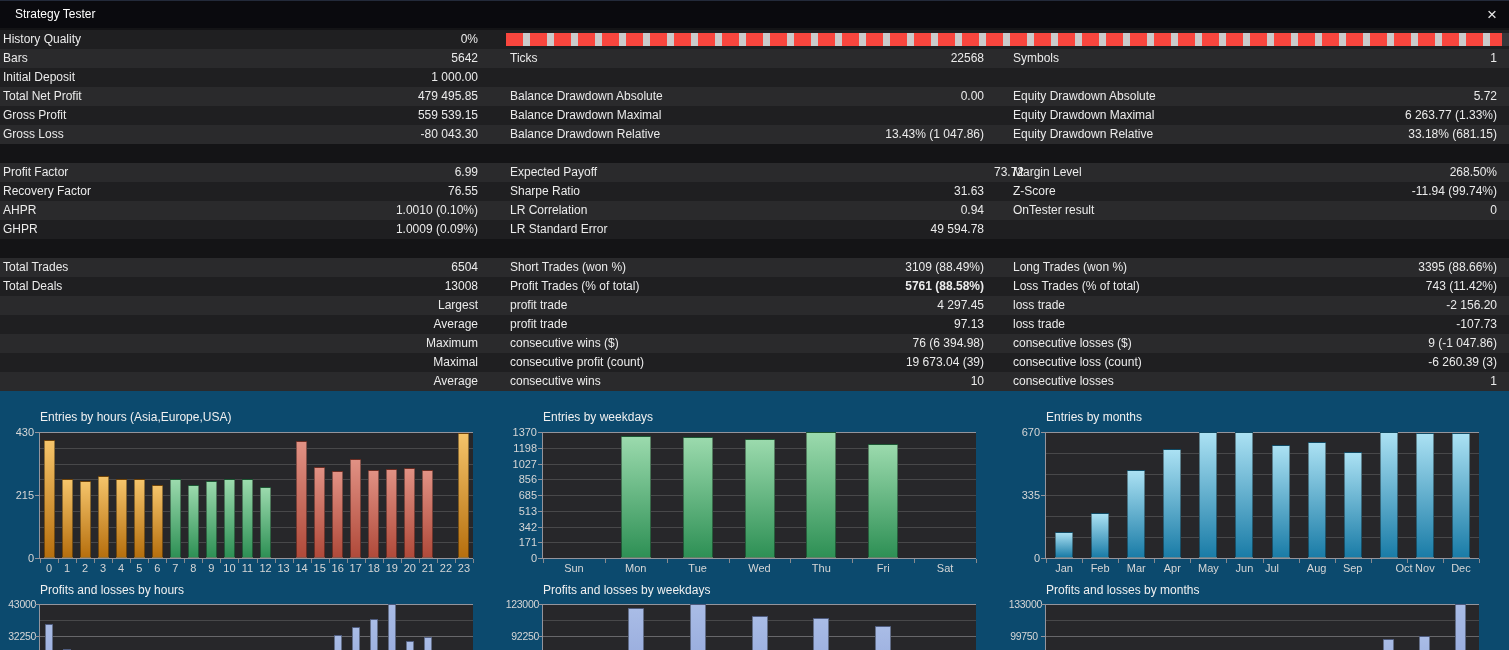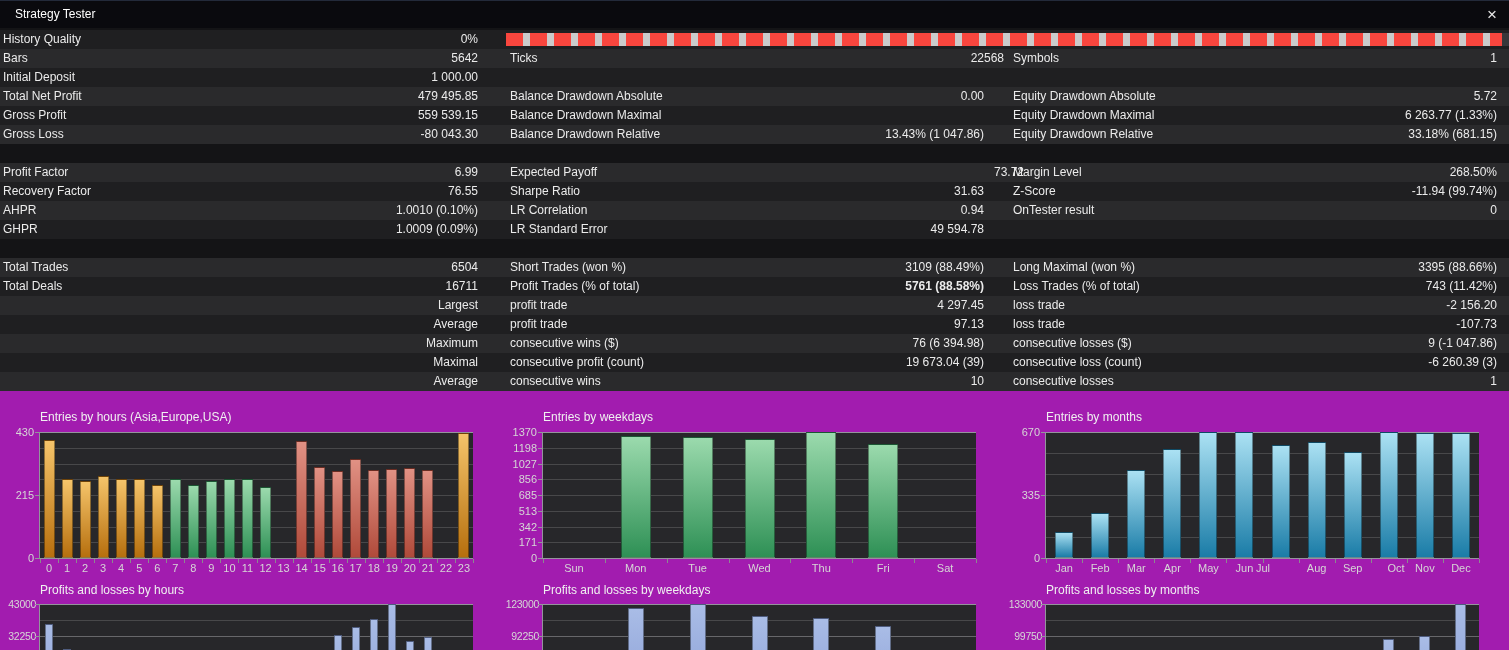--- a/index.html
+++ b/index.html
@@ -30,21 +30,21 @@
   .cell-label, .cell-value {
     position:absolute; top:0; height:19px; line-height:19px; white-space:nowrap; color:#ebebeb;
   }
   .cell-value { text-align:right; }
   .stripe {
     position:absolute; left:506px; top:3px; width:996px; height:13px;
     background:repeating-linear-gradient(90deg,#f9463e 0px,#f9463e 17px,#cbcbcb 17px,#cbcbcb 24px);
   }
   .stripe-cap { position:absolute; left:1502px; top:3px; width:7px; height:13px; background:#37373a; }
   
-  .charts { position:absolute; top:391px; left:0; width:1509px; height:259px; background:#a21caf; }
+  .charts { position:absolute; top:391px; left:0; width:1509px; height:259px; background:#0c4a6e; }
   .panel { position:absolute; width:503px; }
   .ctitle { position:absolute; left:40px; font-size:12px; color:#f0f0f0; white-space:nowrap; }
   .plotbg { position:absolute; background:#27272a; }
   .gline { position:absolute; height:1px; }
   .gline.dim { background:#48484a; }
   .gline.lab { background:#67676a; }
   .gline.bright { background:#94949c; }
   .vaxis { position:absolute; width:1px; background:#94949c; }
   .ylab { position:absolute; text-align:right; color:#d6d6d6; height:12px; line-height:12px; }
   .ylab.top { left:0; width:34px; font-size:11px; }
@@ -71,21 +71,21 @@
     <div class="row dark">
       <div class="cell-label" style="left: 3px;">History Quality</div>
       <div class="cell-value" style="left: 278px; width: 200px;">0%</div>
       <div class="stripe"></div>
       <div class="stripe-cap"></div>
     </div>
     <div class="row light">
       <div class="cell-label" style="left: 3px;">Bars</div>
       <div class="cell-value" style="left: 278px; width: 200px;">5642</div>
       <div class="cell-label" style="left: 510px;">Ticks</div>
-      <div class="cell-value" style="left: 724px; width: 280px;">22568</div>
+      <div class="cell-value" style="left: 704px; width: 280px;">22568</div>
       <div class="cell-label" style="left: 1013px;">Symbols</div>
       <div class="cell-value" style="left: 1217px; width: 280px;">1</div>
     </div>
     <div class="row dark">
       <div class="cell-label" style="left: 3px;">Initial Deposit</div>
       <div class="cell-value" style="left: 278px; width: 200px;">1 000.00</div>
     </div>
     <div class="row light">
       <div class="cell-label" style="left: 3px;">Total Net Profit</div>
       <div class="cell-value" style="left: 278px; width: 200px;">479 495.85</div>
@@ -139,26 +139,26 @@
       <div class="cell-value" style="left: 278px; width: 200px;">1.0009 (0.09%)</div>
       <div class="cell-label" style="left: 510px;">LR Standard Error</div>
       <div class="cell-value" style="left: 704px; width: 280px;">49 594.78</div>
     </div>
     <div class="block-gap"></div>
     <div class="row light">
       <div class="cell-label" style="left: 3px;">Total Trades</div>
       <div class="cell-value" style="left: 278px; width: 200px;">6504</div>
       <div class="cell-label" style="left: 510px;">Short Trades (won %)</div>
       <div class="cell-value" style="left: 704px; width: 280px;">3109 (88.49%)</div>
-      <div class="cell-label" style="left: 1013px;">Long Maximal (won %)</div>
+      <div class="cell-label" style="left: 1013px;">Long Trades (won %)</div>
       <div class="cell-value" style="left: 1217px; width: 280px;">3395 (88.66%)</div>
     </div>
     <div class="row dark">
       <div class="cell-label" style="left: 3px;">Total Deals</div>
-      <div class="cell-value" style="left: 278px; width: 200px;">16711</div>
+      <div class="cell-value" style="left: 278px; width: 200px;">13008</div>
       <div class="cell-label" style="left: 510px;">Profit Trades (% of total)</div>
       <div class="cell-value" style="left: 704px; width: 280px; font-weight: bold;">5761 (88.58%)</div>
       <div class="cell-label" style="left: 1013px;">Loss Trades (% of total)</div>
       <div class="cell-value" style="left: 1217px; width: 280px;">743 (11.42%)</div>
     </div>
     <div class="row light">
       <div class="cell-value" style="left: 278px; width: 200px;">Largest</div>
       <div class="cell-label" style="left: 510px;">profit trade</div>
       <div class="cell-value" style="left: 704px; width: 280px;">4 297.45</div>
       <div class="cell-label" style="left: 1013px;">loss trade</div>
@@ -367,24 +367,24 @@
       <div class="xtick" style="left: 365px; top: 159px;"></div>
       <div class="xtick" style="left: 401px; top: 159px;"></div>
       <div class="xtick" style="left: 437px; top: 159px;"></div>
       <div class="xtick" style="left: 473px; top: 159px;"></div>
       <div class="xlab" style="left: 40px; width: 36.0833px; top: 162px;">Jan</div>
       <div class="xlab" style="left: 76.0833px; width: 36.0833px; top: 162px;">Feb</div>
       <div class="xlab" style="left: 112.167px; width: 36.0833px; top: 162px;">Mar</div>
       <div class="xlab" style="left: 148.25px; width: 36.0833px; top: 162px;">Apr</div>
       <div class="xlab" style="left: 184.333px; width: 36.0833px; top: 162px;">May</div>
       <div class="xlab" style="left: 220.417px; width: 36.0833px; top: 162px;">Jun</div>
-      <div class="xlab" style="left: 239px; width: 36.0833px; top: 162px; text-align: center;">Jul</div>
+      <div class="xlab" style="left: 248px; width: 36.0833px; top: 162px; text-align: center;">Jul</div>
       <div class="xlab" style="left: 292.583px; width: 36.0833px; top: 162px;">Aug</div>
       <div class="xlab" style="left: 328.667px; width: 36.0833px; top: 162px;">Sep</div>
-      <div class="xlab" style="left: 372px; width: 36.0833px; top: 162px; text-align: center;">Oct</div>
+      <div class="xlab" style="left: 380px; width: 36.0833px; top: 162px; text-align: center;">Oct</div>
       <div class="xlab" style="left: 400.833px; width: 36.0833px; top: 162px;">Nov</div>
       <div class="xlab" style="left: 436.917px; width: 36.0833px; top: 162px;">Dec</div>
       <div class="bar bar-cyan" style="left: 49px; top: 132px; width: 18px; height: 26px;"></div>
       <div class="bar bar-cyan" style="left: 85px; top: 113px; width: 18px; height: 45px;"></div>
       <div class="bar bar-cyan" style="left: 121px; top: 70px; width: 18px; height: 88px;"></div>
       <div class="bar bar-cyan" style="left: 157px; top: 49px; width: 18px; height: 109px;"></div>
       <div class="bar bar-cyan" style="left: 193px; top: 32px; width: 18px; height: 126px;"></div>
       <div class="bar bar-cyan" style="left: 229px; top: 32px; width: 18px; height: 126px;"></div>
       <div class="bar bar-cyan" style="left: 266px; top: 45px; width: 18px; height: 113px;"></div>
       <div class="bar bar-cyan" style="left: 302px; top: 42px; width: 18px; height: 116px;"></div>
@@ -432,19 +432,19 @@
     </div>
     <div class="panel" style="left: 1006px; top: 192px; height: 160px;">
       <div class="ctitle" style="top: 0px;">Profits and losses by months</div>
       <div class="plotbg" style="left: 40px; top: 21px; width: 433px; height: 139px;"></div>
       <div class="gline bright" style="left: 40px; top: 21px; width: 433px;"></div>
       <div class="gline dim" style="left: 40px; top: 37px; width: 433px;"></div>
       <div class="gline lab" style="left: 40px; top: 53px; width: 433px;"></div>
       <div class="vaxis" style="left: 39px; top: 21px; height: 139px;"></div>
       <div class="ylab bot" style="top: 15px;">133000</div>
       <div class="ytick" style="left: 35px; top: 21px;"></div>
-      <div class="ylab bot" style="top: 47px;">99750</div>
+      <div class="ylab bot" style="top: 47px; text-align: center;">99750</div>
       <div class="ytick" style="left: 35px; top: 53px;"></div>
       <div class="bar bar-blue" style="left: 377px; top: 56px; width: 11px; height: 93px;"></div>
       <div class="bar bar-blue" style="left: 413px; top: 53px; width: 11px; height: 96px;"></div>
       <div class="bar bar-blue" style="left: 449px; top: 21px; width: 11px; height: 128px;"></div>
     </div>
   </div>
 
 </body></html>

